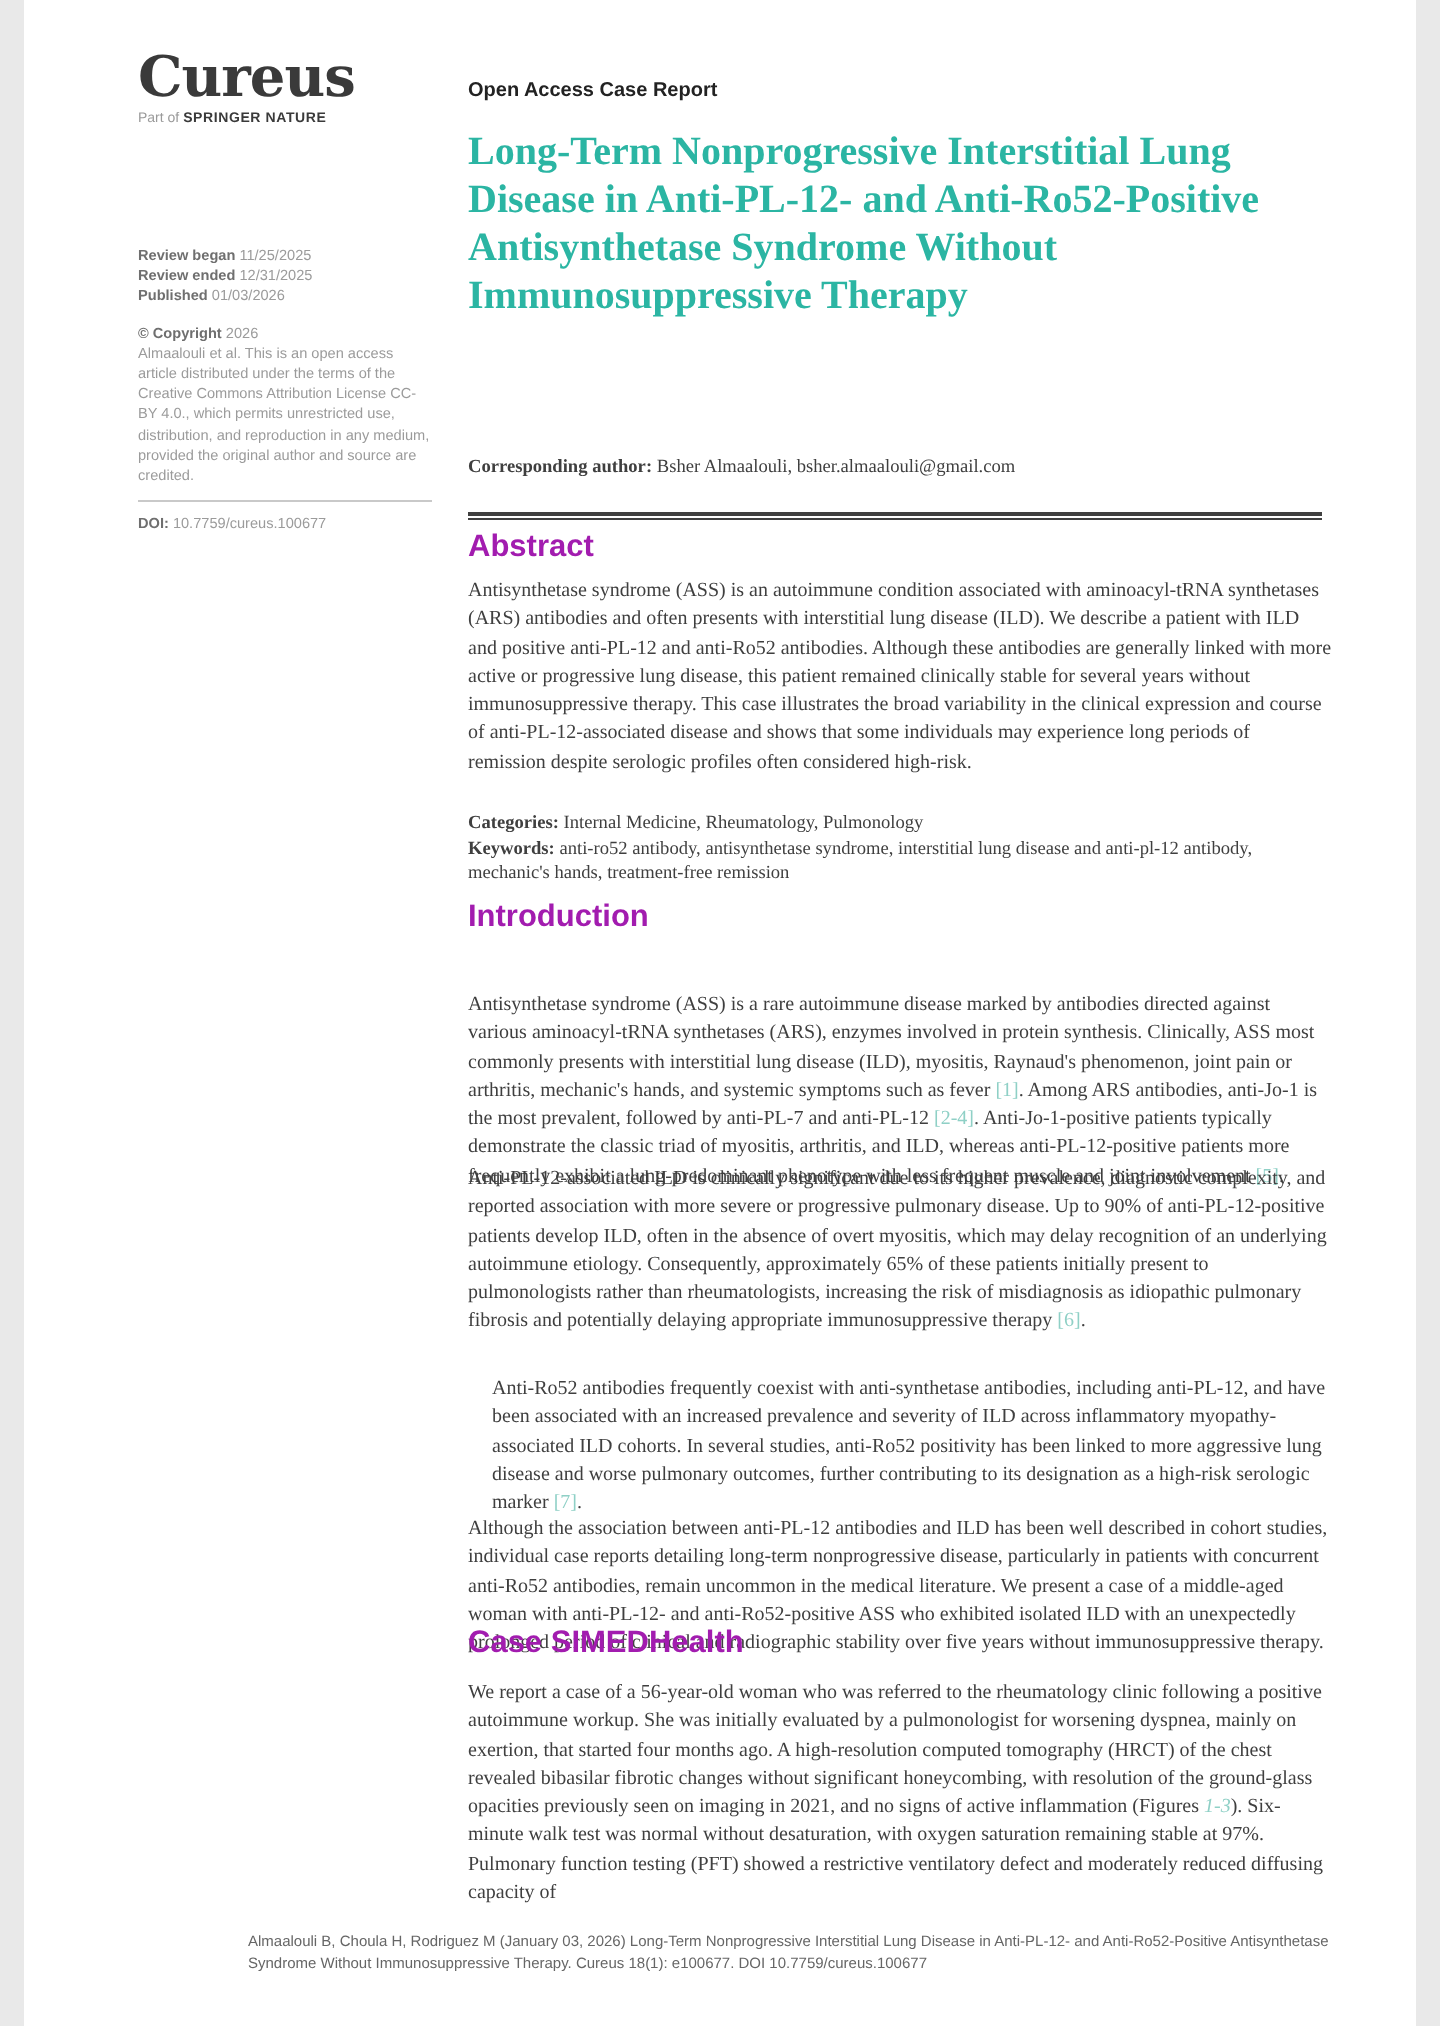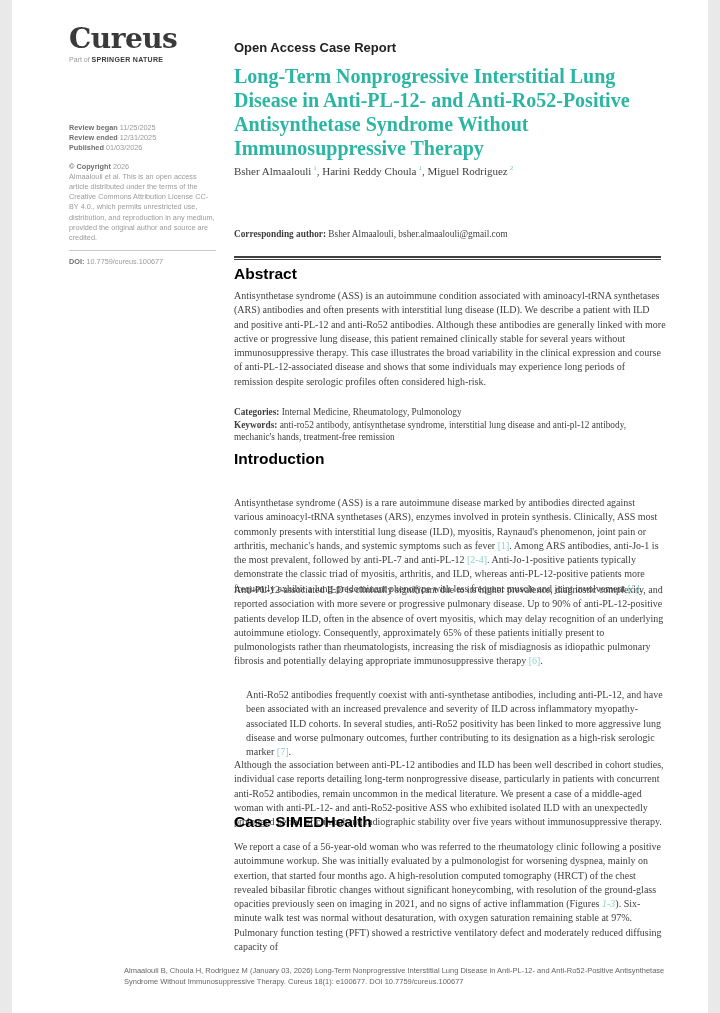--- a/index.html
+++ b/index.html
@@ -11,21 +11,21 @@
   
   .logo { position:absolute; left:57px; top:24px; }
   .logo-word {
     font-family:"DejaVu Serif", serif; font-weight:700; font-size:28px;
     line-height:30px; color:#3a3a3a; letter-spacing:-0.5px;
   }
   .logo-sub { margin-top:2px; font-family:"Liberation Sans", sans-serif; font-size:7px; color:#9a9a9a; }
   .logo-sub .brand { font-weight:700; color:#3a3a3a; letter-spacing:0.3px; }
   .article-type {
     position:absolute; left:222px; top:40px;
-    font-family:"Liberation Sans", sans-serif; font-weight:700; font-size:13px; color:#222;text-align:center;
+    font-family:"Liberation Sans", sans-serif; font-weight:700; font-size:10px; color:#222;text-align:center;
   }
   
   .title {
     position:absolute; left:222px; top:64px; width:445px; margin:0;
     font-family:"Liberation Serif", serif; font-weight:700; font-size:20px;
     line-height:24px; color:#2bb5a3;
   }
   .authors { position:absolute; left:222px; top:164px; font-size:11px; color:#3f3f3f; }
   .authors sup { font-size:7px; color:#6fc8bb; margin-left:2px; }
   .affiliations {
@@ -43,21 +43,21 @@
   }
   .sidebar b { color:#6f6f6f; font-weight:700; }
   .sidebar .copyright { margin-top:8px; }
   .sidebar .divider { border-top:1px solid #c9c9c9; margin-top:7px; }
   .sidebar .doi { margin-top:6px; }
   
   .rule { position:absolute; left:222px; top:256px; width:427px; height:1px;
           border-top:2px solid #404040; border-bottom:1px solid #404040; }
   .sec-h {
     position:absolute; left:222px; margin:0;
-    font-family:"Liberation Sans", sans-serif; font-weight:700; font-size:15.5px; color:#000000;
+    font-family:"Liberation Sans", sans-serif; font-weight:700; font-size:15.5px; color:#a21caf;
   }
   .h-abstract { top:265px; }
   .h-intro { top:450px; }
   .h-case { top:813px; }
   .body-p {
     position:absolute; left:222px; width:432px; margin:0;
     font-size:10px; line-height:14.3px; color:#3f3f3f; text-align:left;
   }
   .p-abstract { top:289px; }
   .p-meta { top:406px; font-size:9.3px; line-height:12.5px; }
@@ -95,21 +95,20 @@
     <div class="copyright">
       <div><b>© Copyright</b> <span>2026</span></div>
       <div>Almaalouli et al. This is an open access article distributed under the terms of the Creative Commons Attribution License CC-BY 4.0., which permits unrestricted use, distribution, and reproduction in any medium, provided the original author and source are credited.</div>
     </div>
     <div class="divider"></div>
     <div class="doi"><b>DOI:</b> <span>10.7759/cureus.100677</span></div>
   </div>
 
   <h1 class="title">Long-Term Nonprogressive Interstitial Lung Disease in Anti-PL-12- and Anti-Ro52-Positive Antisynthetase Syndrome Without Immunosuppressive Therapy</h1>
 
-  <div class="authors"><span>Bsher Almaalouli</span><sup>1</sup><span>, </span><span>Harini Reddy Choula</span><sup>1</sup><span>, </span><span>Miguel Rodriguez</span><sup>2</sup></div>
 
 
   <div class="corresponding"><span class="lbl">Corresponding author:</span><span> Bsher Almaalouli, </span><a class="email-link">bsher.almaalouli@gmail.com</a></div>
 
   <div class="rule"></div>
   <h2 class="sec-h h-abstract">Abstract</h2>
   <p class="body-p p-abstract">Antisynthetase syndrome (ASS) is an autoimmune condition associated with aminoacyl-tRNA synthetases (ARS) antibodies and often presents with interstitial lung disease (ILD). We describe a patient with ILD and positive anti-PL-12 and anti-Ro52 antibodies. Although these antibodies are generally linked with more active or progressive lung disease, this patient remained clinically stable for several years without immunosuppressive therapy. This case illustrates the broad variability in the clinical expression and course of anti-PL-12-associated disease and shows that some individuals may experience long periods of remission despite serologic profiles often considered high-risk.</p>
 
   <p class="body-p p-meta"><span class="meta-lbl">Categories:</span><span> Internal Medicine, Rheumatology, Pulmonology</span><br><span class="meta-lbl">Keywords:</span><span> anti-ro52 antibody, antisynthetase syndrome, interstitial lung disease and anti-pl-12 antibody, mechanic's hands, treatment-free remission</span></p>
 

